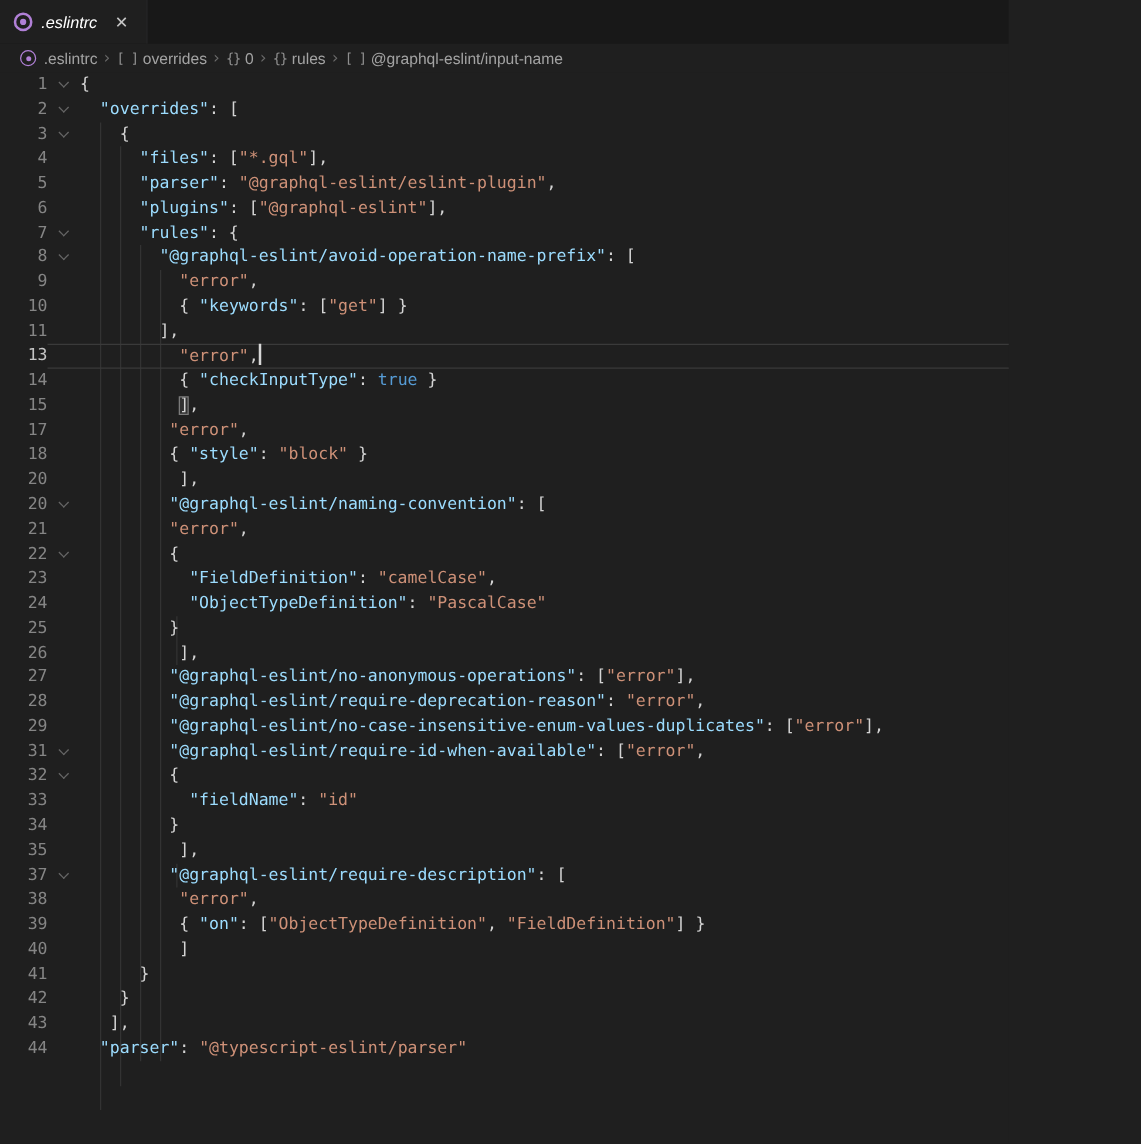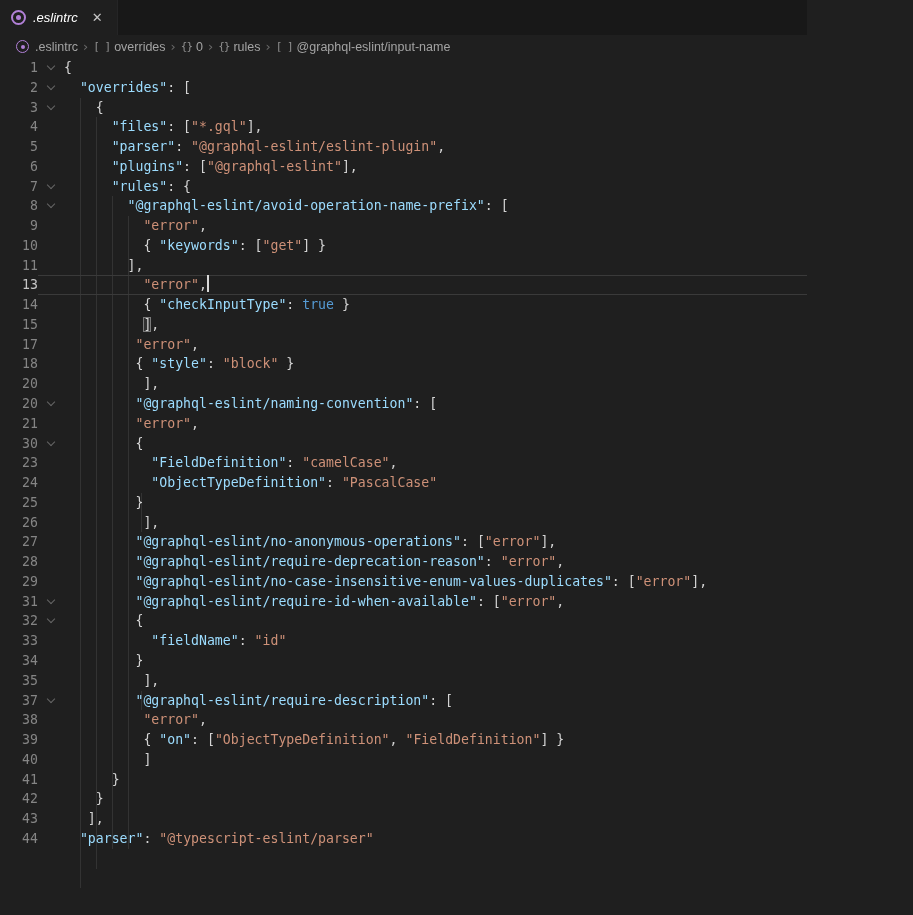--- a/index.html
+++ b/index.html
@@ -227,21 +227,21 @@
           <span class="chev">
             <i></i>
           </span>
           <span class="content"><span class="tp">         </span><span class="tk">"@graphql-eslint/naming-convention"</span><span class="tp">: [</span></span>
         </div>
         <div class="line">
           <span class="num">21</span>
           <span class="content"><span class="tp">         </span><span class="ts">"error"</span><span class="tp">,</span></span>
         </div>
         <div class="line">
-          <span class="num">30</span>
+          <span class="num">22</span>
           <span class="chev">
             <i></i>
           </span>
           <span class="content"><span class="tp">         </span><span class="tp">{</span></span>
         </div>
         <div class="line">
           <span class="num">23</span>
           <span class="content"><span class="tp">           </span><span class="tk">"FieldDefinition"</span><span class="tp">: </span><span class="ts">"camelCase"</span><span class="tp">,</span></span>
         </div>
         <div class="line">

